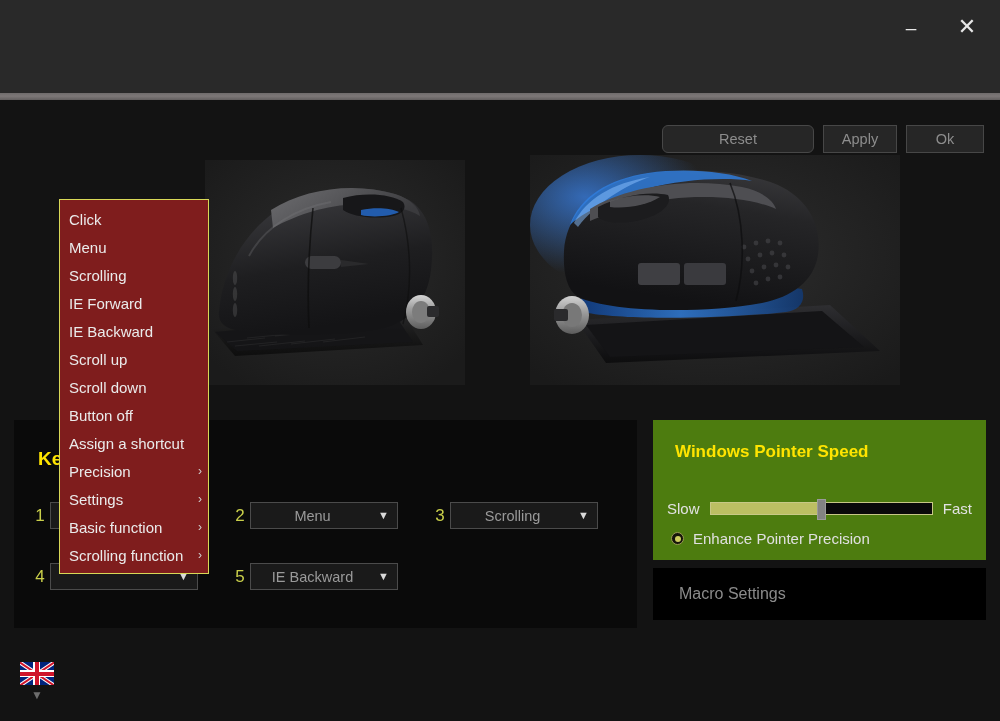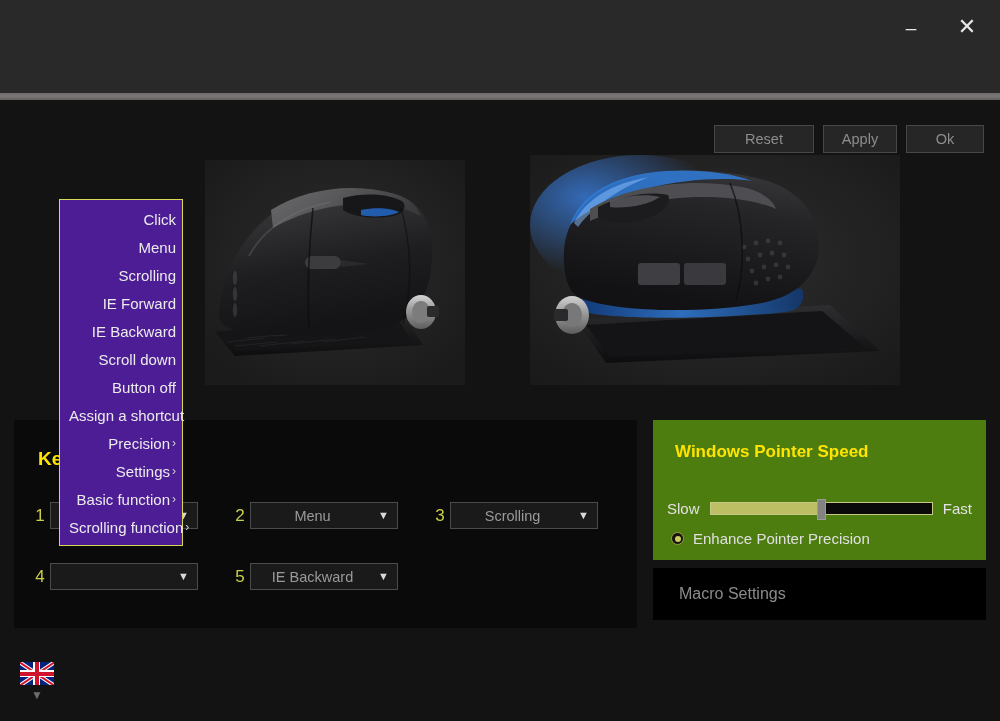--- a/index.html
+++ b/index.html
@@ -46,21 +46,21 @@
   }
   .act-btn {
     height: 28px;
     border: 1px solid #474747;
     background: #262626;
     color: #8d8d8d;
     font-size: 14.5px;
     display: flex; align-items: center; justify-content: center;
     cursor: pointer; user-select: none;
   }
-  .act-reset { width: 100px; }
+  .act-reset { width: 152px; border-radius: 6px; }
   .act-apply { width: 74px; }
   .act-ok    { width: 78px; }
 
   
   .hero { position: absolute; left: 0; top: 150px; width: 1000px; height: 260px; }
   .mouse-img { position: absolute; }
   .mouse-left  { left: 205px; top: 10px;  width: 260px; height: 225px; }
   .mouse-right { left: 530px; top: 5px;   width: 370px; height: 230px; }
 
   
@@ -155,26 +155,25 @@
     display: flex; align-items: center;
   }
   .macro-label {
     margin-left: 26px; color: #8b8b8b; font-size: 16px;
     cursor: pointer; user-select: none;
   }
 
   
   .context-menu {
     position: absolute; left: 59px; top: 199px;
-    width: 124px;
-    background: #4c1d95;
+    width: 150px;
+    background: #7f1d1d;
     border: 1px solid #d8d857;
     padding: 5px 0 4px 0;
     z-index: 50;
-    text-align: right;
   }
   .menu-item {
     height: 28px;
     display: flex; align-items: center;
     padding: 0 6px 0 9px;
     color: #ebebeb; font-size: 15px;
     cursor: pointer; user-select: none;
     white-space: nowrap;
   }
   .menu-item .mi-label { flex: 1; }
@@ -471,20 +470,23 @@
       <div class="menu-item">
         <span class="mi-label">Scrolling</span>
       </div>
       <div class="menu-item">
         <span class="mi-label">IE Forward</span>
       </div>
       <div class="menu-item">
         <span class="mi-label">IE Backward</span>
       </div>
       <div class="menu-item">
+        <span class="mi-label">Scroll up</span>
+      </div>
+      <div class="menu-item">
         <span class="mi-label">Scroll down</span>
       </div>
       <div class="menu-item">
         <span class="mi-label">Button off</span>
       </div>
       <div class="menu-item">
         <span class="mi-label">Assign a shortcut</span>
       </div>
       <div class="menu-item">
         <span class="mi-label">Precision</span>

